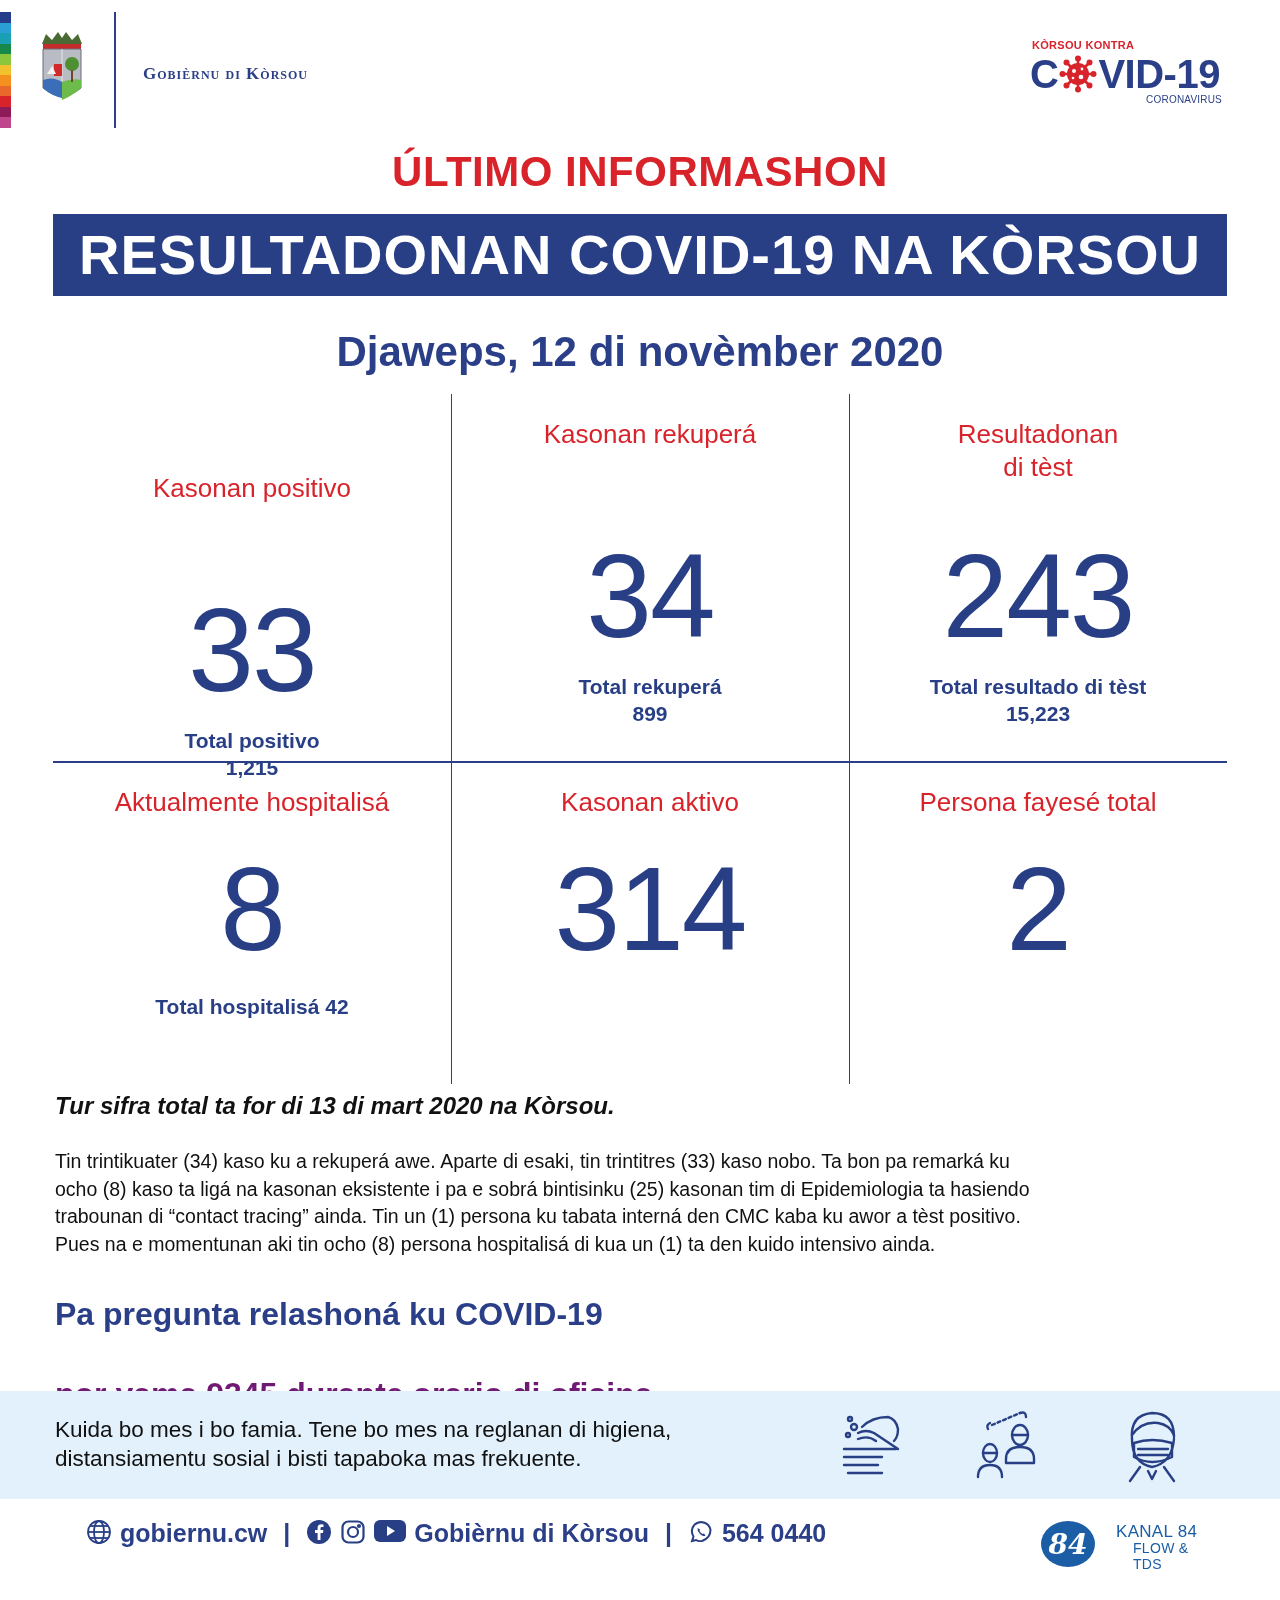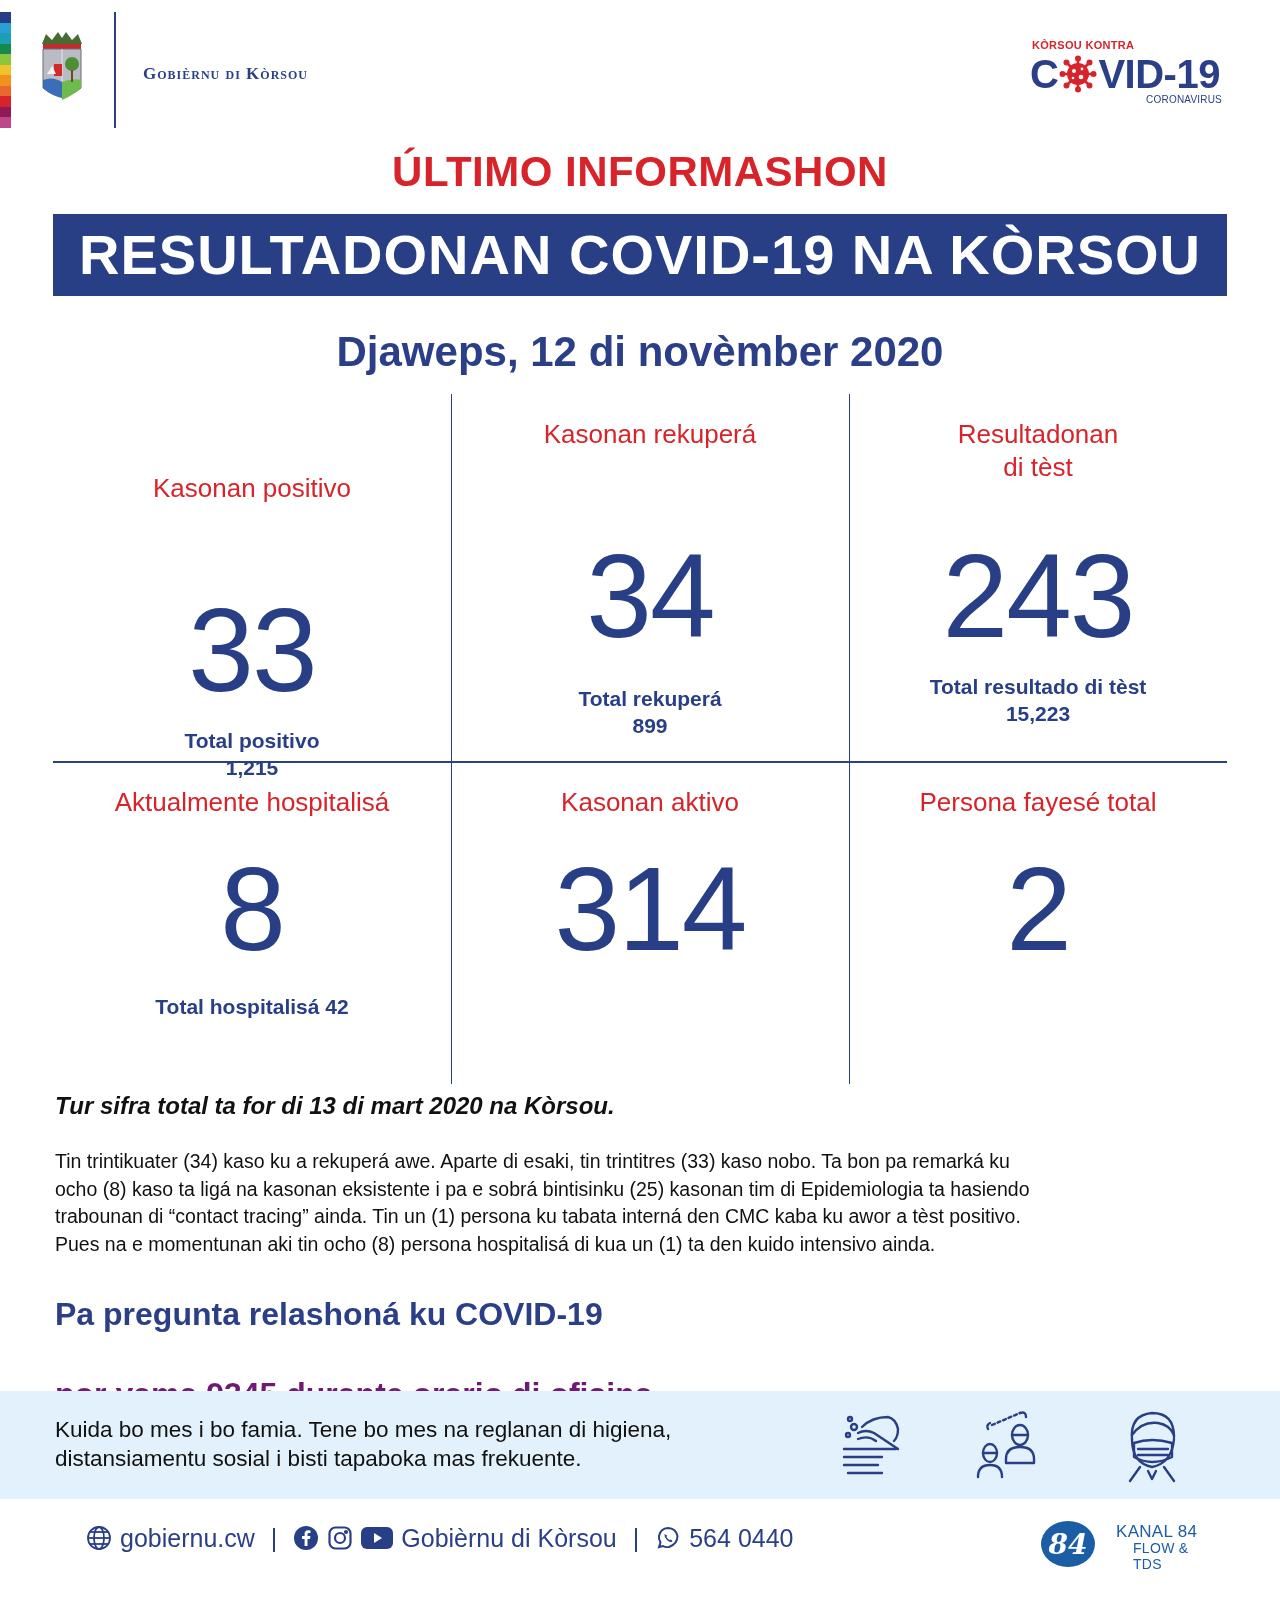--- a/index.html
+++ b/index.html
@@ -34,21 +34,21 @@
   .note { position: absolute; left: 55px; top: 1092px; font-size: 24px; font-weight: 700; font-style: italic; color: #111; }
   .para { position: absolute; left: 55px; top: 1148px; width: 1180px; font-size: 19.5px; line-height: 27.5px; color: #111; }
 
   .q1 { position: absolute; left: 55px; top: 1296px; font-size: 32px; font-weight: 700; color: #2a3f88; }
   .q2 { position: absolute; left: 55px; top: 1340px; font-size: 32px; font-weight: 700; color: #701a75; margin-top: 36px; }
 
   .band { position: absolute; left: 0; top: 1391px; width: 1280px; height: 108px; background: #e2f1fb; }
   .band .txt { position: absolute; left: 55px; top: 24px; font-size: 22.5px; line-height: 29px; color: #111; }
   .band .ico { position: absolute; top: 14px; width: 72px; height: 78px; }
 
-  .footer { position: absolute; left: 86px; top: 1519px; height: 38px; display: flex; align-items: center; font-size: 25px; color: #2a3f88; gap: 8px; }
+  .footer { position: absolute; left: 86px; top: 1519px; height: 38px; display: flex; align-items: flex-start; font-size: 25px; color: #2a3f88; gap: 8px; font-weight: bold; }
   .footer .sep { margin: 0 8px; color: #2a3f88; }
   .footer svg { display: block; }
 
   .kanal { position: absolute; left: 1040px; top: 1516px; width: 180px; height: 60px; }
   .kanal .badge { position: absolute; left: 0; top: 4px; width: 56px; height: 48px; }
   .kanal .t1 { position: absolute; left: 76px; top: 6px; font-size: 17px; color: #1c5ea6; letter-spacing: 0.3px; }
   .kanal .t2 { position: absolute; left: 76px; top: 24px; font-size: 14px; color: #1c5ea6; letter-spacing: 0.3px; margin-left: 17px; }
 </style>
 </head>
 <body>
@@ -130,21 +130,21 @@
 
 <div class="cell" style="left:52px; top:424px;margin-top:48px;">
   <div class="label">Kasonan positivo</div>
   <div class="big" style="margin-top:85px;">33</div>
   <div class="sub" style="margin-top:17px;">Total positivo</div>
   <div class="sub" style="font-weight:700;">1,215</div>
 </div>
 <div class="cell" style="left:450px; top:418px;">
   <div class="label">Kasonan rekuperá</div>
   <div class="big" style="margin-top:85px;">34</div>
-  <div class="sub" style="margin-top:29px;">Total rekuperá</div>
+  <div class="sub" style="margin-top:17px;">Total rekuperá</div>
   <div class="sub">899</div>
 </div>
 <div class="cell" style="left:838px; top:418px;">
   <div class="label">Resultadonan</div>
   <div class="label">di tèst</div>
   <div class="big" style="margin-top:52px;">243</div>
   <div class="sub" style="margin-top:17px;">Total resultado di tèst</div>
   <div class="sub">15,223</div>
 </div>
 

